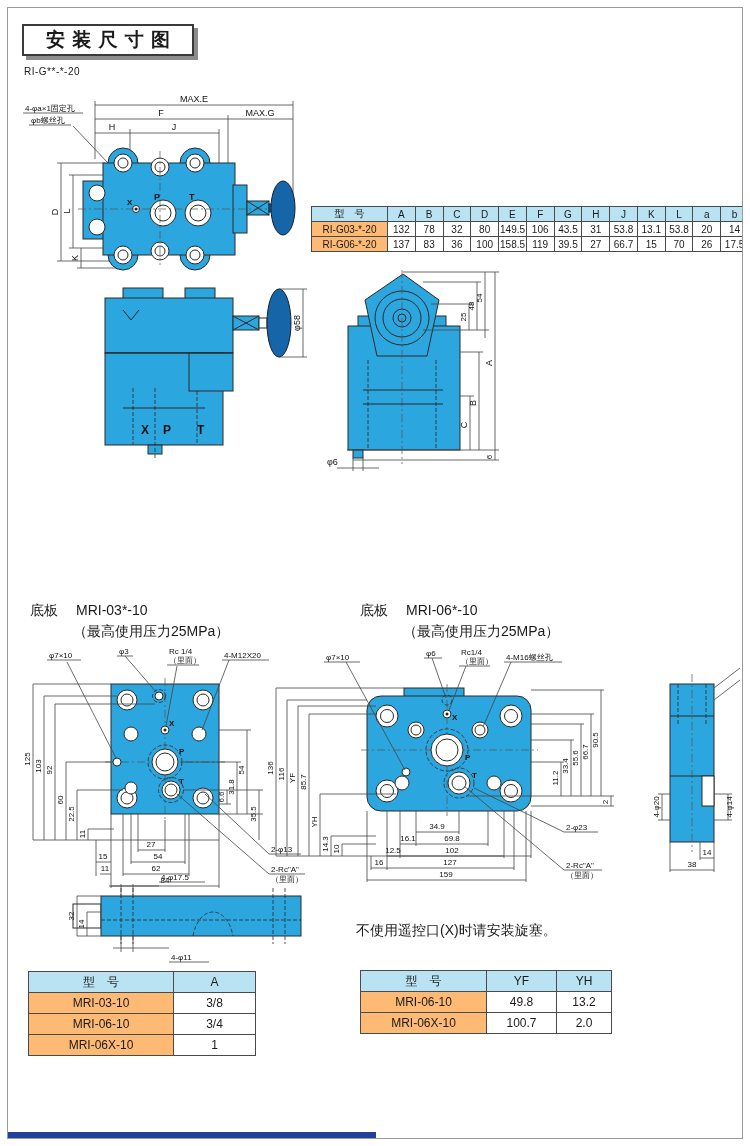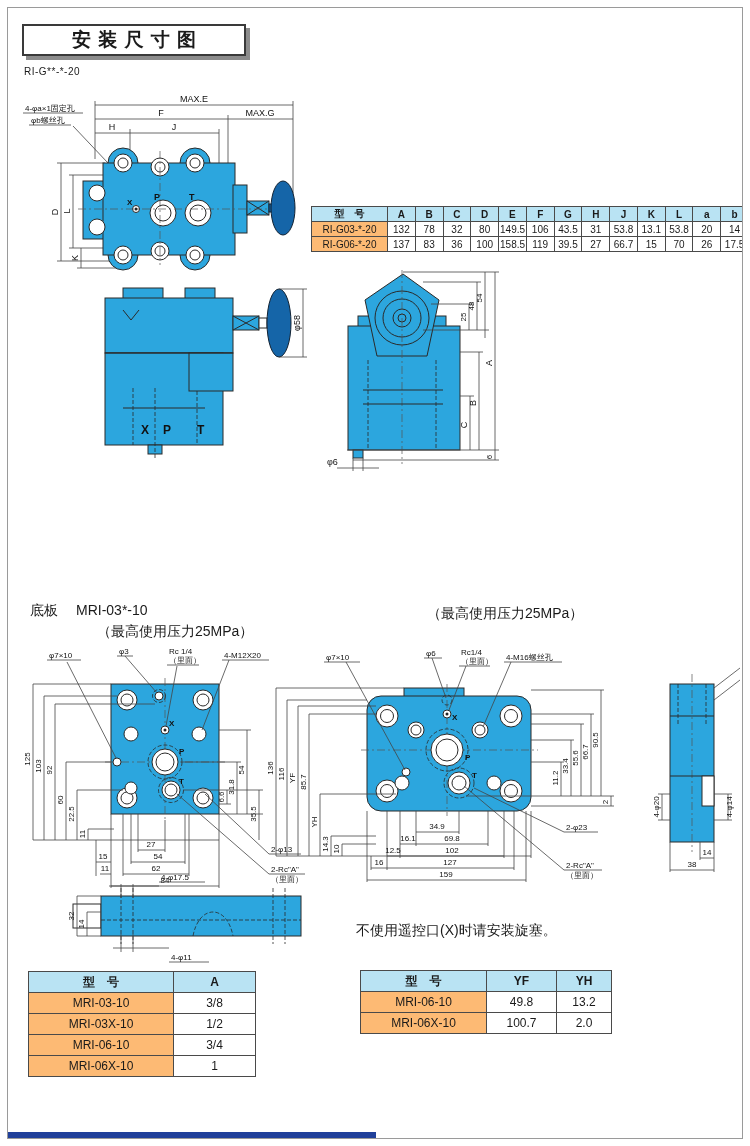--- a/index.html
+++ b/index.html
@@ -1,38 +1,38 @@
 <!DOCTYPE html>
 <html><head>
 <meta charset="utf-8">
 <style>
   * { margin:0; padding:0; box-sizing:border-box; }
   html,body { width:750px; height:1146px; background:#fff; }
   body { font-family:"Liberation Sans","DejaVu Sans",sans-serif; color:#1a1a1a; position:relative; }
   .page { position:absolute; left:7px; top:7px; width:736px; height:1132px; border:1px solid #9a9a9a; background:#fff; overflow:hidden; }
-  .title-box { position:absolute; left:14px; top:16px; width:224px; height:32px; border:2px solid #3a3a3a; background:#fff; box-shadow:4px 4px 0 #8c8c8c; display:flex; align-items:center; justify-content:center; font-size:19px; font-weight:bold; letter-spacing:0.38em; text-indent:0.38em; }
+  .title-box { position:absolute; left:14px; top:16px; width:172px; height:32px; border:2px solid #3a3a3a; background:#fff; box-shadow:4px 4px 0 #8c8c8c; display:flex; align-items:center; justify-content:center; font-size:19px; font-weight:bold; letter-spacing:0.38em; text-indent:0.38em; }
   .series-label { position:absolute; left:16px; top:58px; font-size:10px; letter-spacing:0.5px; }
   .section-label { position:absolute; font-size:14px; }
   .sl-row span:first-child { margin-right:18px;margin-top:6px; }
-  .sl-sub { margin-left:67px; margin-top:3px; }
+  .sl-sub { margin-left:43px; margin-top:3px; }
   .note { position:absolute; left:348px; top:914px; font-size:14px; }
   svg { position:absolute; overflow:visible; }
   svg text { fill:#111; font-size:9px; font-family:inherit; }
   svg text.t8 { font-size:8px; }
   svg text.port { font-size:12px; font-weight:bold; }
   svg .b { fill:#2ca6de; stroke:#2a2a2a; stroke-width:1; }
   svg .k { fill:#1565a8; stroke:#123; stroke-width:1; }
   svg .w { fill:#fff; stroke:#2a2a2a; stroke-width:1; }
   svg .n { fill:none; stroke:#2a2a2a; stroke-width:1; }
   svg .dim { fill:none; stroke:#444; stroke-width:0.8; }
   svg .dash { fill:none; stroke:#2a2a2a; stroke-width:0.8; stroke-dasharray:4 2; }
   svg .cl { fill:none; stroke:#555; stroke-width:0.7; stroke-dasharray:8 3 2 3; }
   table.cat-table { position:absolute; border-collapse:collapse; background:#fff; }
   table.cat-table th, table.cat-table td { border:1px solid #4a4a4a; text-align:center; vertical-align:middle; }
-  table.cat-table th { background:#b9e3f3; font-weight:bold; }
+  table.cat-table th { background:#b9e3f3; font-weight:normal; }
   table.cat-table td.model-cell { background:#fdba74; }
   .dim-table { left:303px; top:198px; width:438px; table-layout:fixed; font-size:10px; }
   .dim-table th, .dim-table td { height:15px; padding:0 1px; }
   .a-table { left:20px; top:963px; width:228px; font-size:12px; }
   .a-table th, .a-table td { height:21px; }
   .yf-table { left:352px; top:962px; width:252px; font-size:12px; }
   .yf-table th, .yf-table td { height:21px; }
   .footer-bar { position:absolute; left:0px; top:1124px; width:368px; height:8px; background:#20409a; }
 </style>
 </head>
@@ -260,20 +260,23 @@
       </tbody>
   </table>
 
   <div class="section-label" style="left:22px;top:594px">
     <div class="sl-row">
       <span>底板</span><span>MRI-03*-10</span>
     </div>
     <div class="sl-sub">（最高使用压力25MPa）</div>
   </div>
   <div class="section-label" style="left:352px;top:594px">
+    <div class="sl-row">
+      <span>底板</span><span>MRI-06*-10</span>
+    </div>
     <div class="sl-sub">（最高使用压力25MPa）</div>
   </div>
 
   <svg style="left:11px;top:636px" width="312" height="250" viewBox="0 0 312 250">
     <rect class="b" x="92" y="40" width="108" height="130"></rect>
     <g>
       <line class="cl" x1="86" y1="118" x2="206" y2="118"></line>
       <line class="cl" x1="146" y1="34" x2="146" y2="176"></line>
       <circle class="w" cx="108" cy="56" r="10"></circle>
         <circle class="n" cx="108" cy="56" r="6"></circle>
@@ -582,24 +585,20 @@
           <th>型　号</th>
           <th>A</th>
         </tr>
       </thead>
     <tbody>
         <tr>
           <td class="model-cell">MRI-03-10</td>
           <td>3/8</td>
         </tr>
         <tr>
-          <td class="model-cell">MRI-03X-10</td>
-          <td>1/2</td>
-        </tr>
-        <tr>
           <td class="model-cell">MRI-06-10</td>
           <td>3/4</td>
         </tr>
         <tr>
           <td class="model-cell">MRI-06X-10</td>
           <td>1</td>
         </tr>
       </tbody>
   </table>
 

